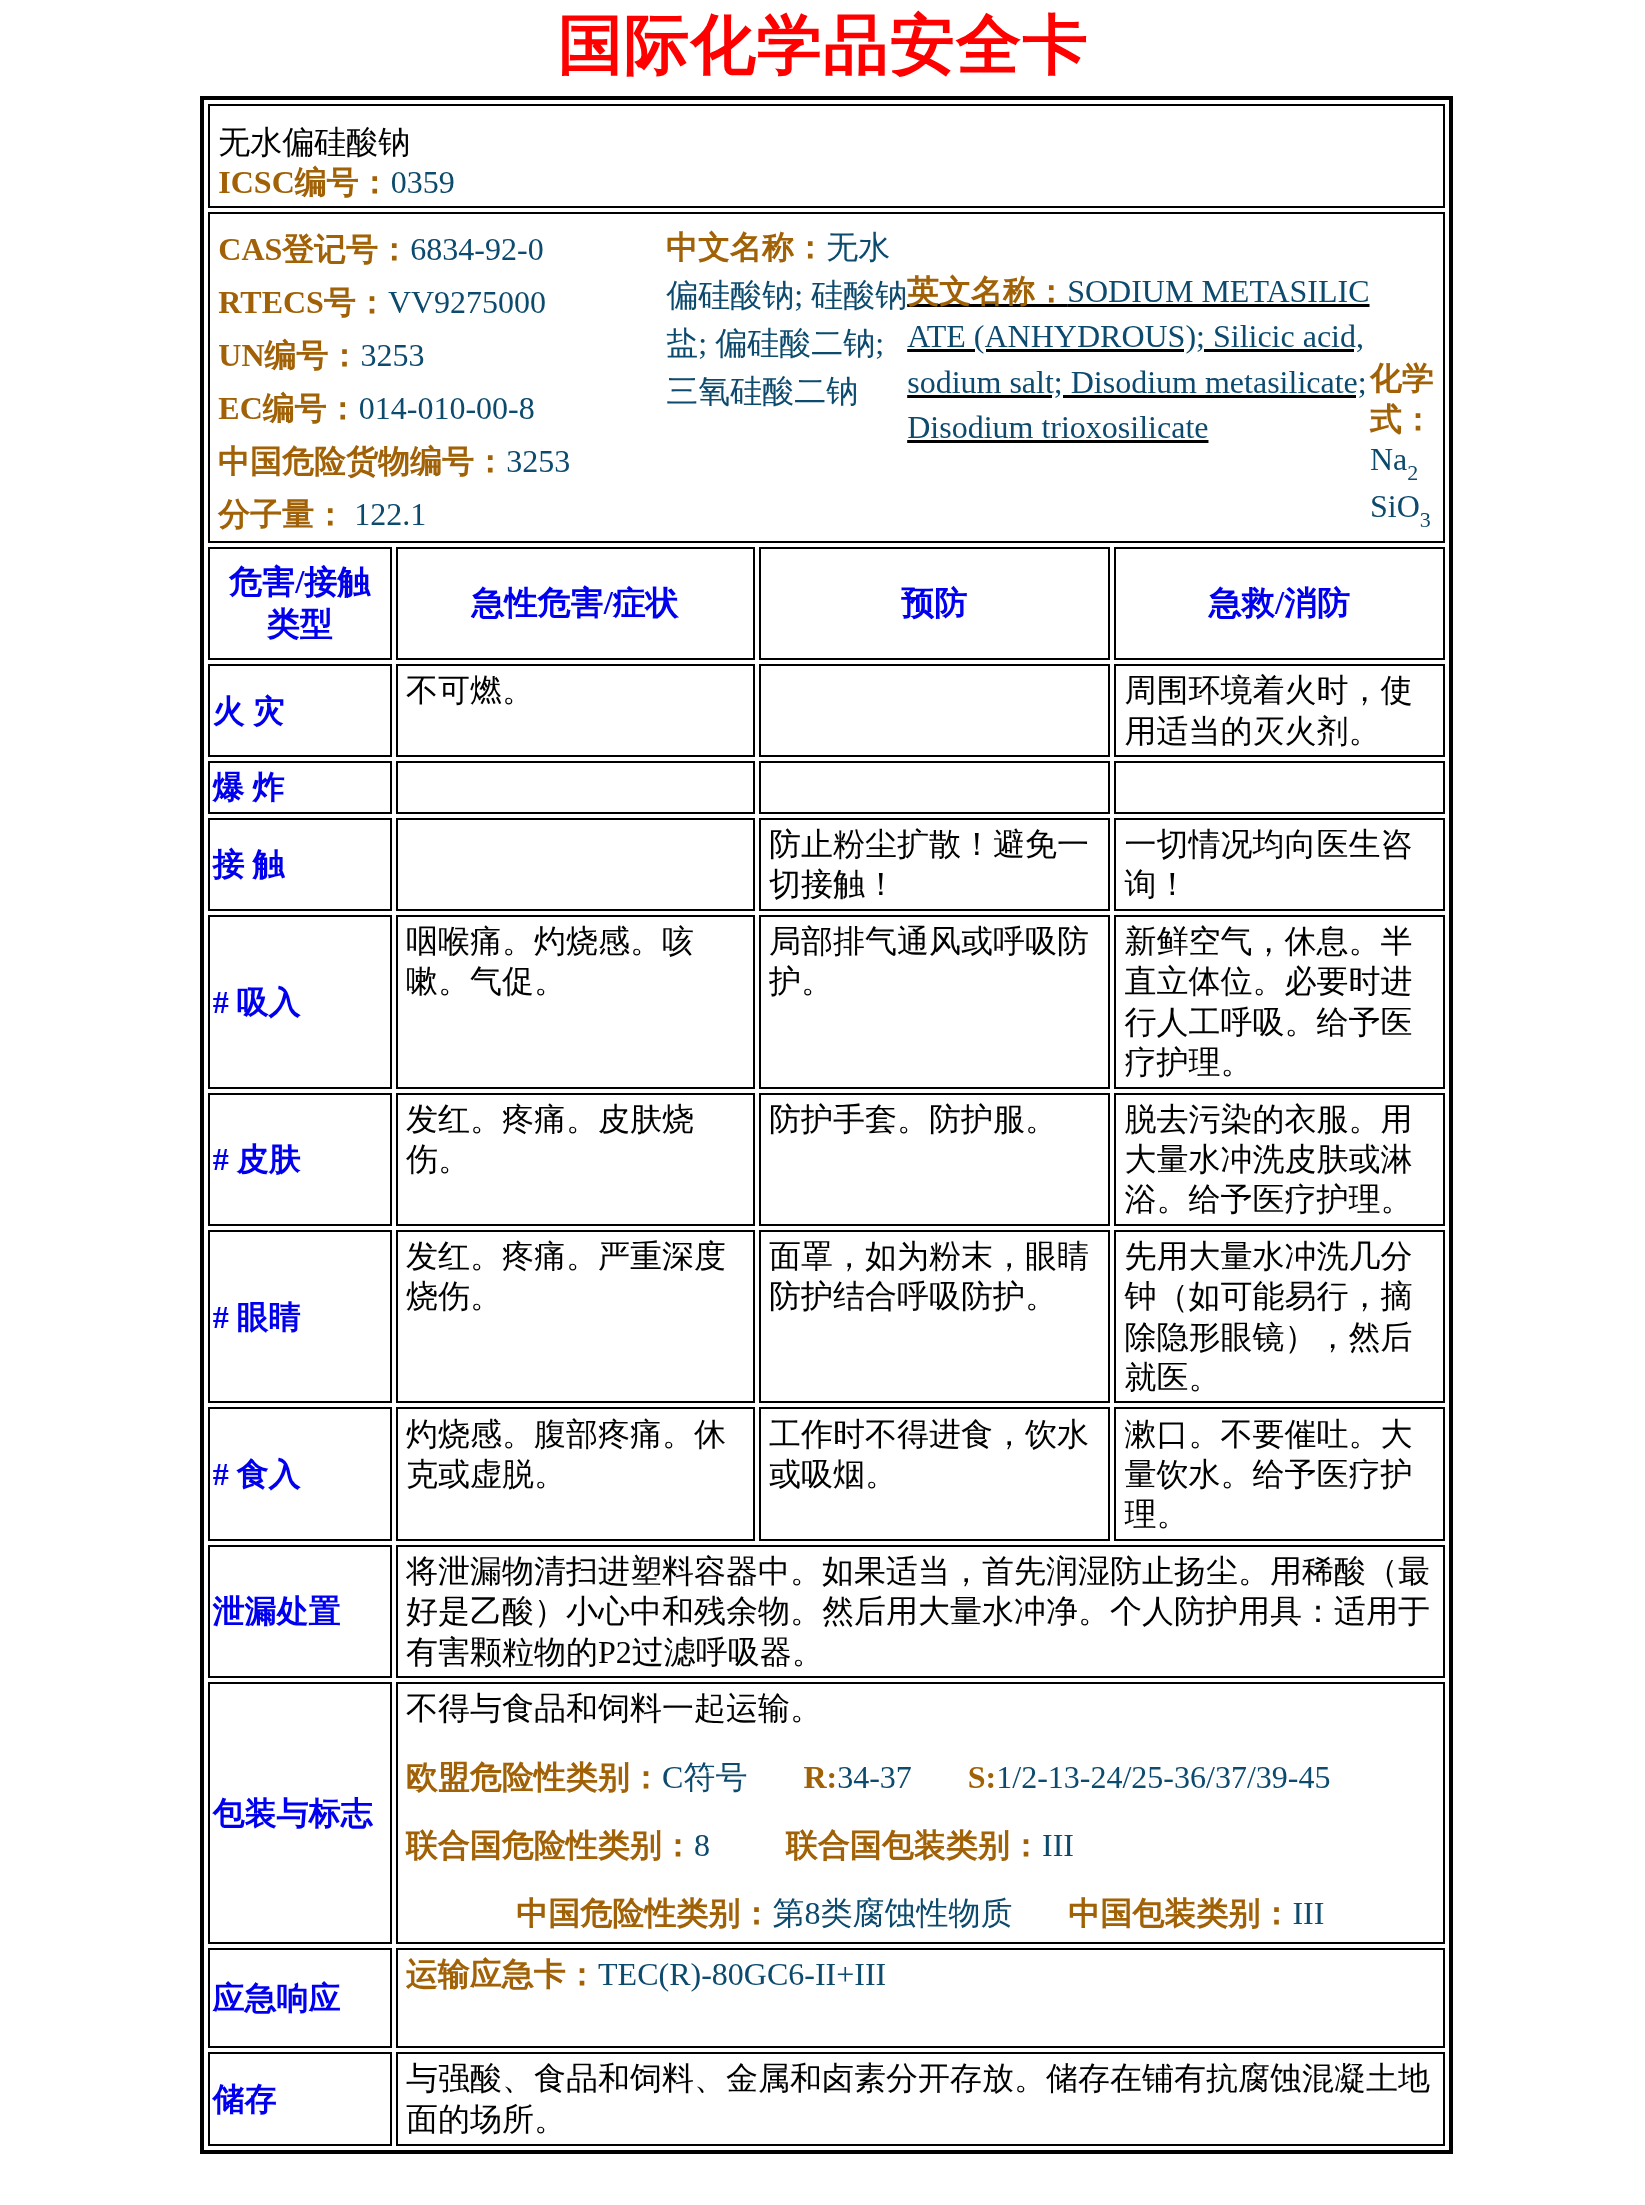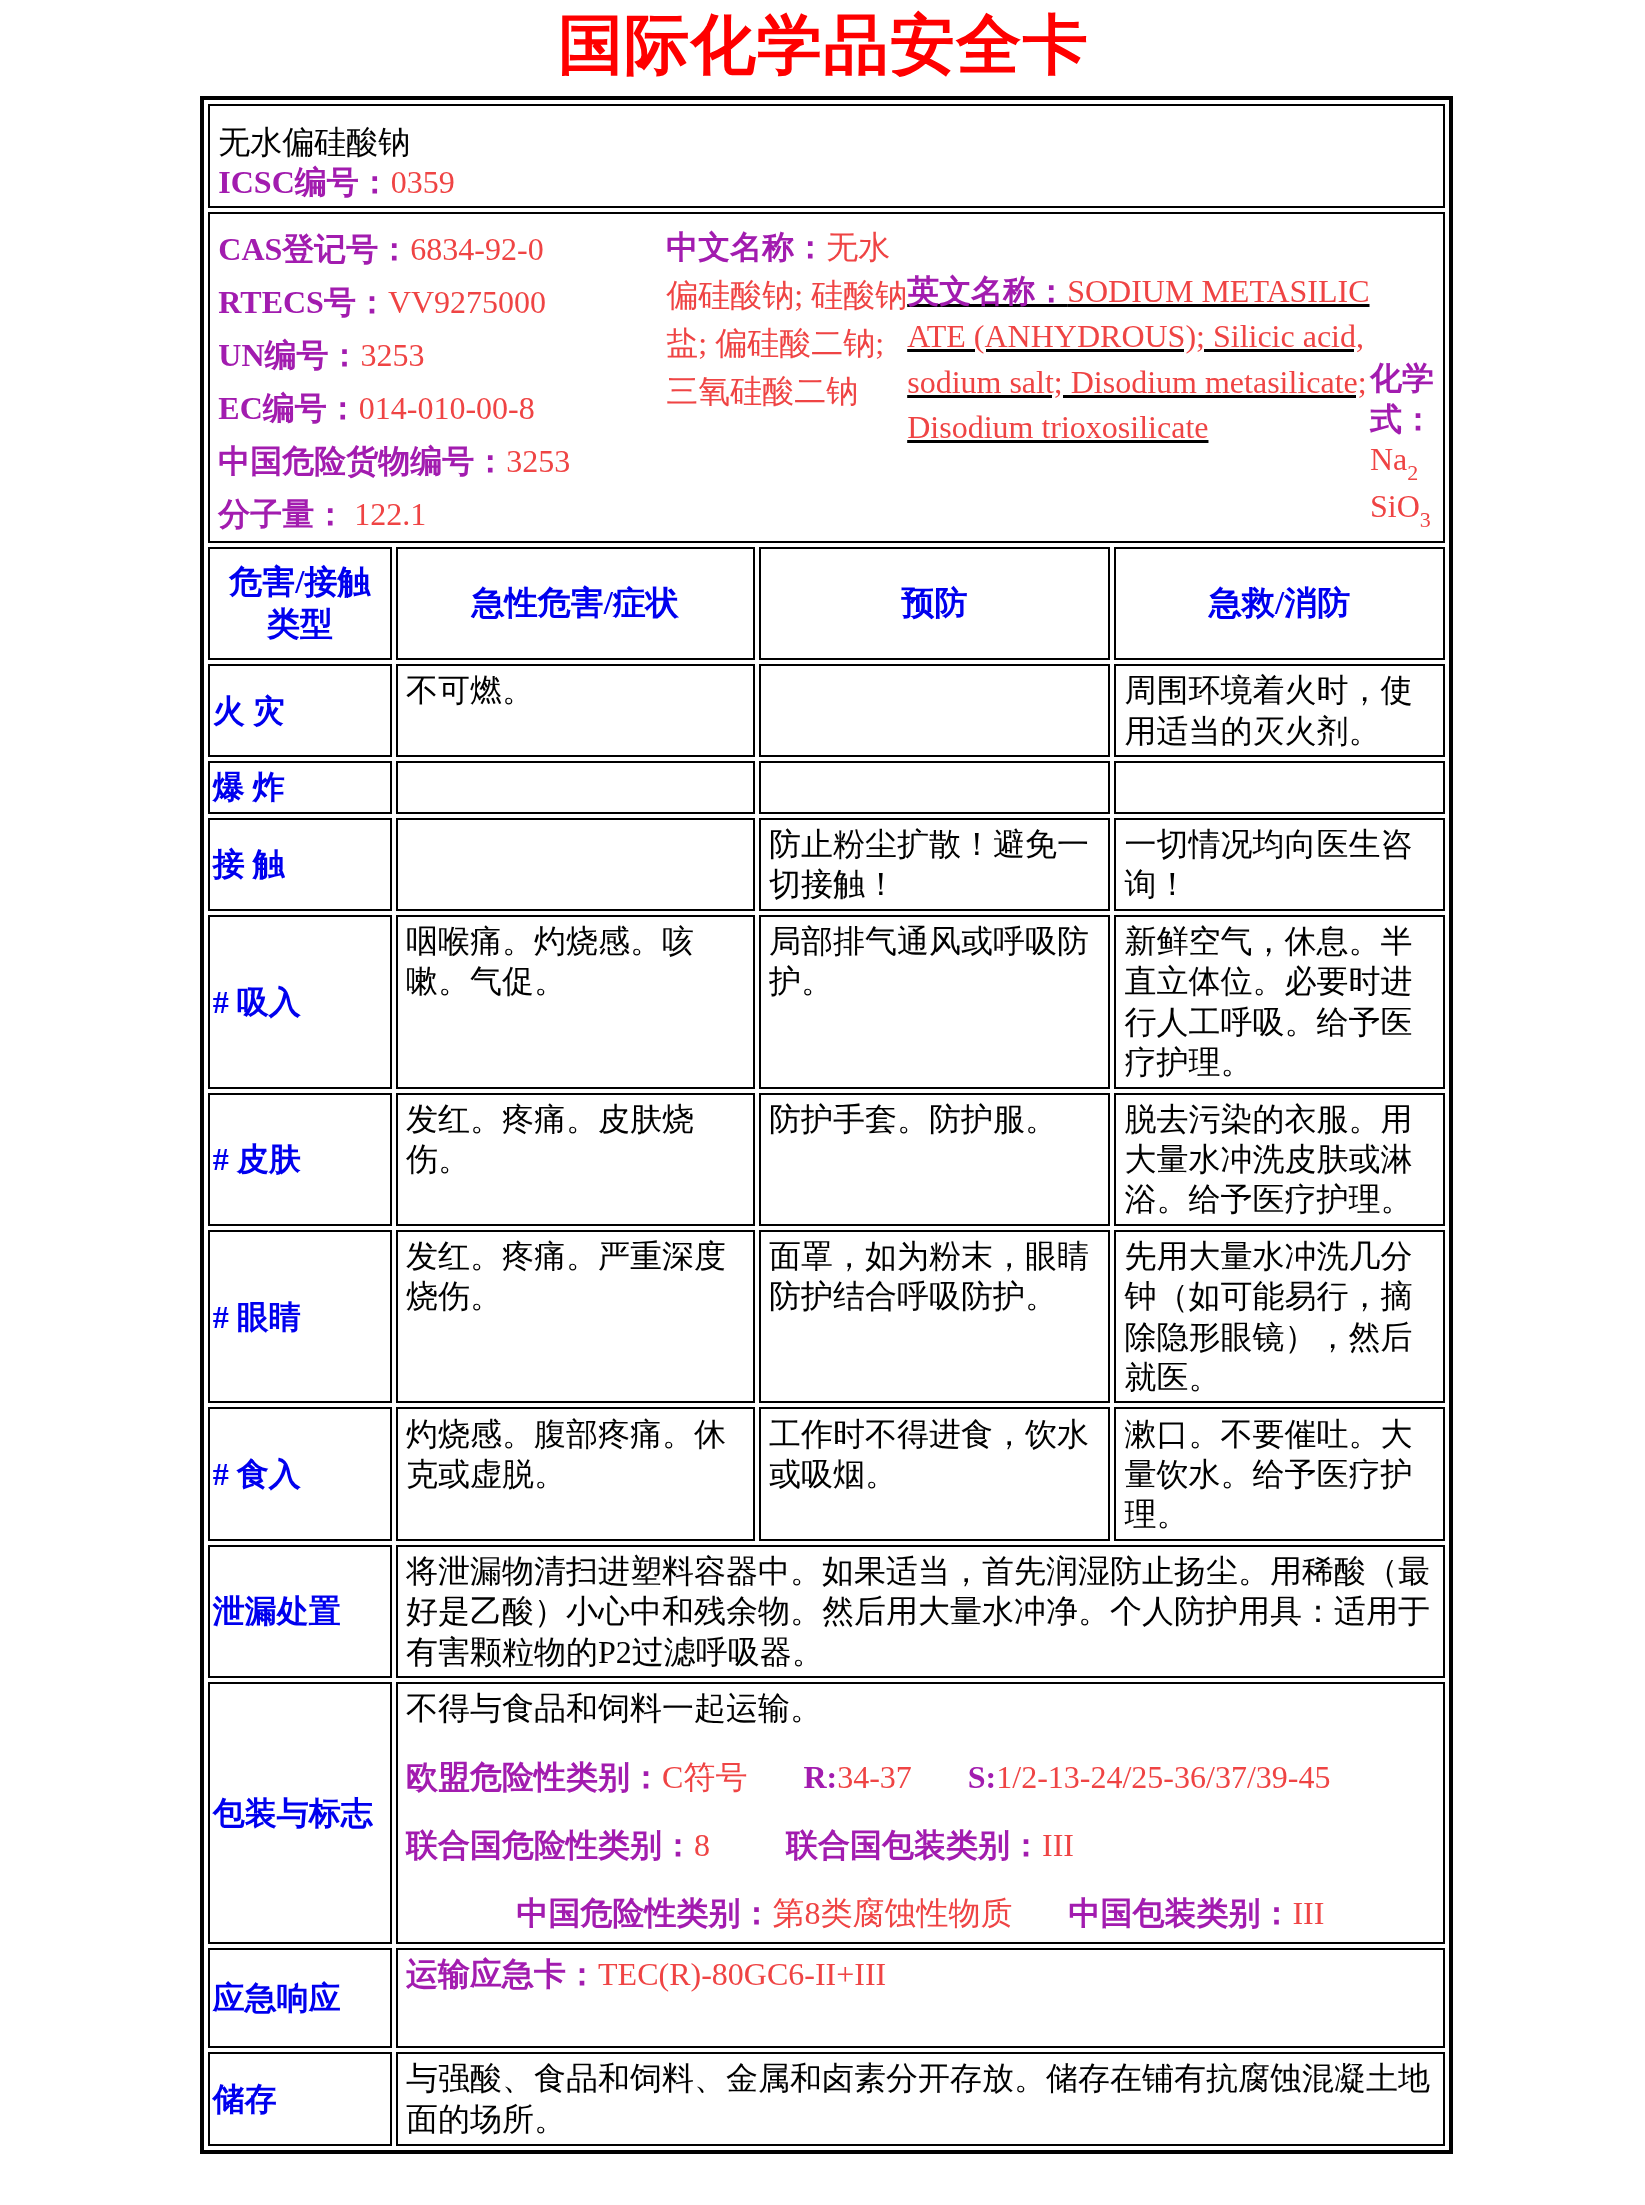--- a/index.html
+++ b/index.html
@@ -42,21 +42,21 @@
   col.c4 { width: 27%; }
   td {
     border: 2.1px solid #000;
     padding: 4.2px 8.3px;
     font-size: 32px;
     line-height: 1.26;
     vertical-align: top;
     background: #fff;
     word-break: break-all;
   }
-  .blue { color: #a21caf; font-weight: bold; }
+  .blue { color: #a16207; font-weight: bold; }
   td.label-cell {
     color: #0000ee;
     font-weight: bold;
     vertical-align: middle;
     padding: 4.2px 2.8px;
     word-break: keep-all;
   }
   td.header-cell {
     color: #0000ee;
     font-weight: bold;
@@ -110,21 +110,21 @@
   .en-par { margin-top: 46px; line-height: 1.42; text-decoration: underline; }
   .formula-line { margin-top: auto; padding-bottom: 2.8px; }
   .subsc {
     font-size: 22px;
     vertical-align: -9.7px;
   }
   .pack-par { margin: 0 0 28px 0; }
   .pack-par:last-child { margin-bottom: 4px; text-align: center; }
   .gap80  { margin-left: 56px; }
   .gap110 { margin-left: 76px; }
-  .val { color: #ef4444; font-weight: normal; }
+  .val { color: #0c4a6e; font-weight: normal; }
 </style>
 </head>
 <body>
 
 <div class="page">
 
   <div class="title">国际化学品安全卡</div>
 
   <table class="card">
     <colgroup>

